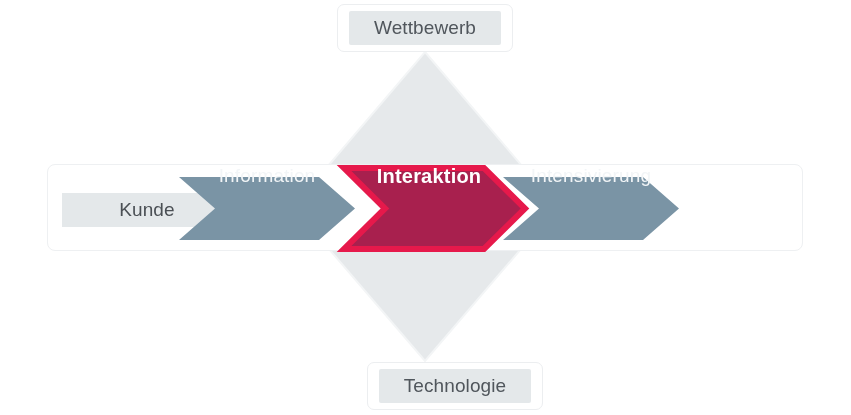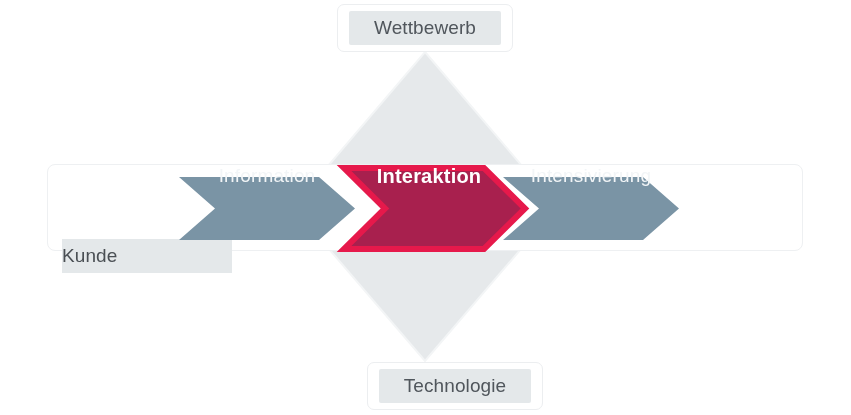--- a/index.html
+++ b/index.html
@@ -78,22 +78,21 @@
   }
 
   
   .end-cap {
     position: absolute;
     top: 28px;
     height: 34px;
     background: #e4e8ea;
     display: flex;
     align-items: center;
-    justify-content: flex-start;
-    margin-top: 46px;
+    justify-content: center;
   }
   .end-cap-left  { left: 14px;  width: 170px; }
   .end-cap-right { right: 14px; width: 170px; }
   .end-cap-label {
     font-size: 19px;
     color: #4a4f54;
     white-space: nowrap;
     letter-spacing: .1px;
   }
 

